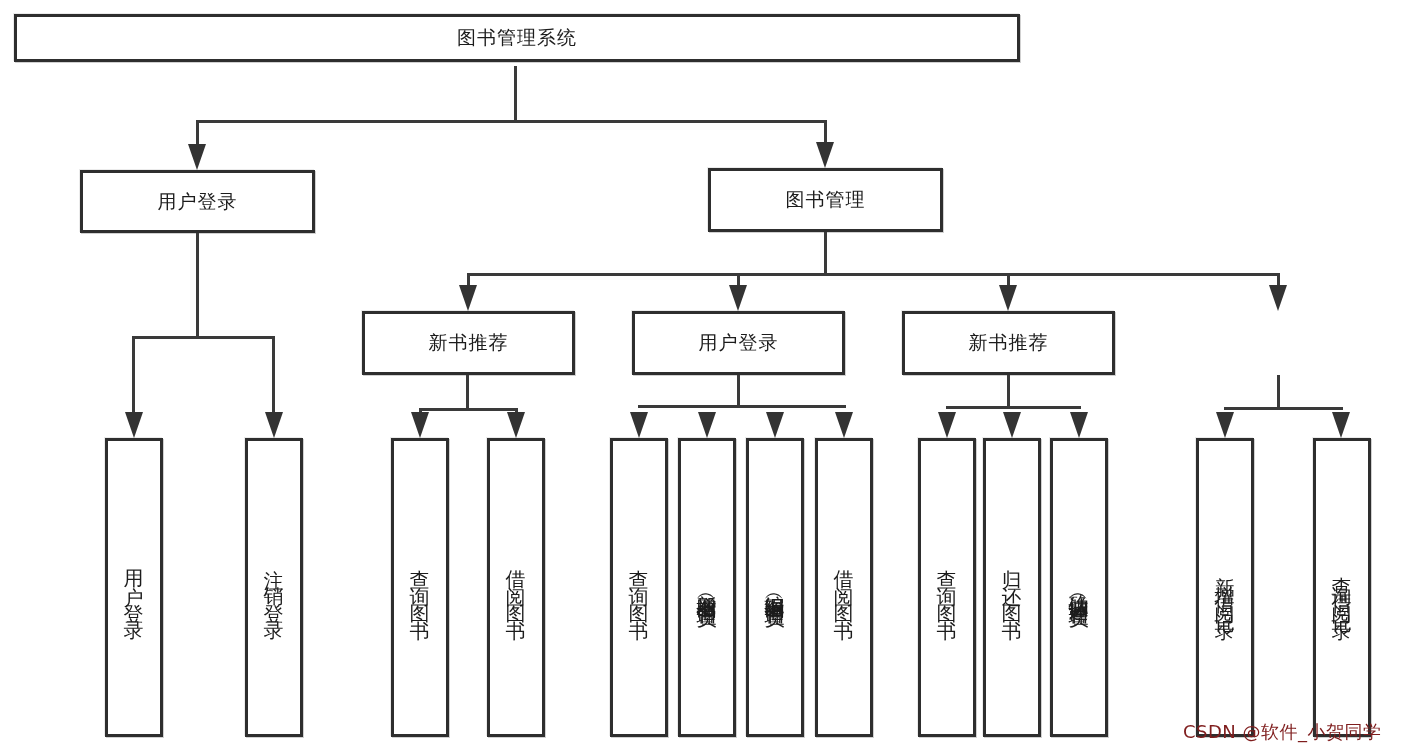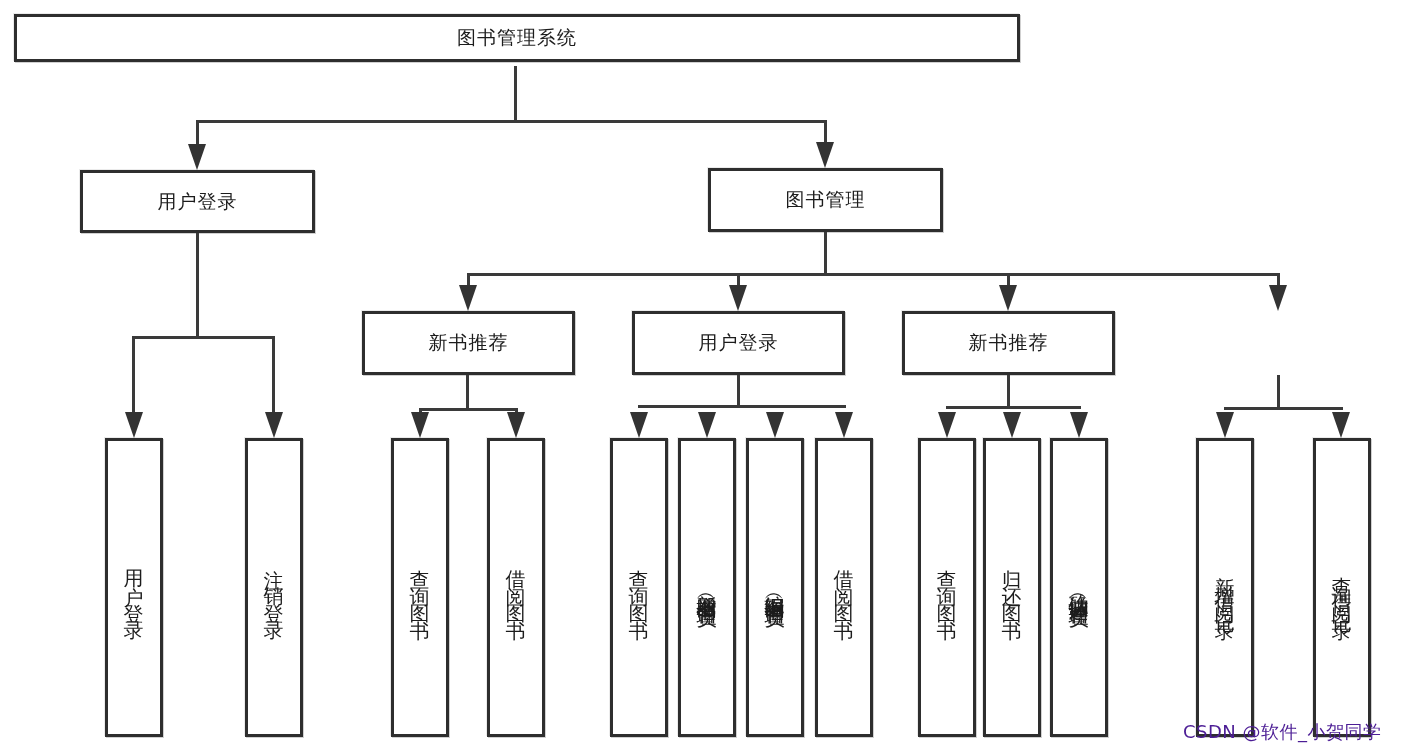--- a/index.html
+++ b/index.html
@@ -39,21 +39,21 @@
   .arrowhead{
     position:absolute;width:0;height:0;
     border-left:9px solid transparent;
     border-right:9px solid transparent;
     border-top:26px solid #333333;
   }
   #watermark{
     position:absolute;
     left:1183px;top:720px;
     font-size:18px;
-    color:#4c1d95;
+    color:#7f1d1d;
     letter-spacing:0.5px;
     z-index:20;
     white-space:nowrap;
   }
 </style>
 </head>
 <body>
 
 <div id="stage">
 

